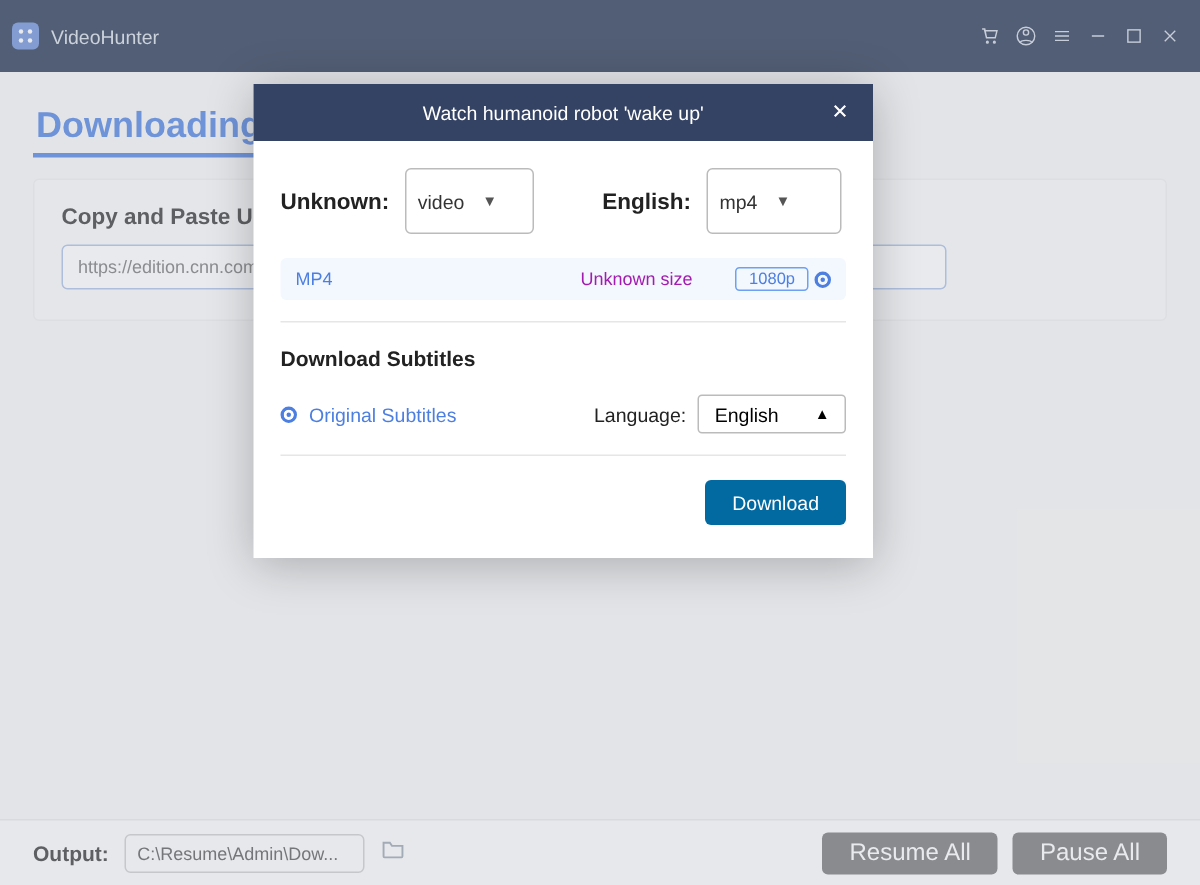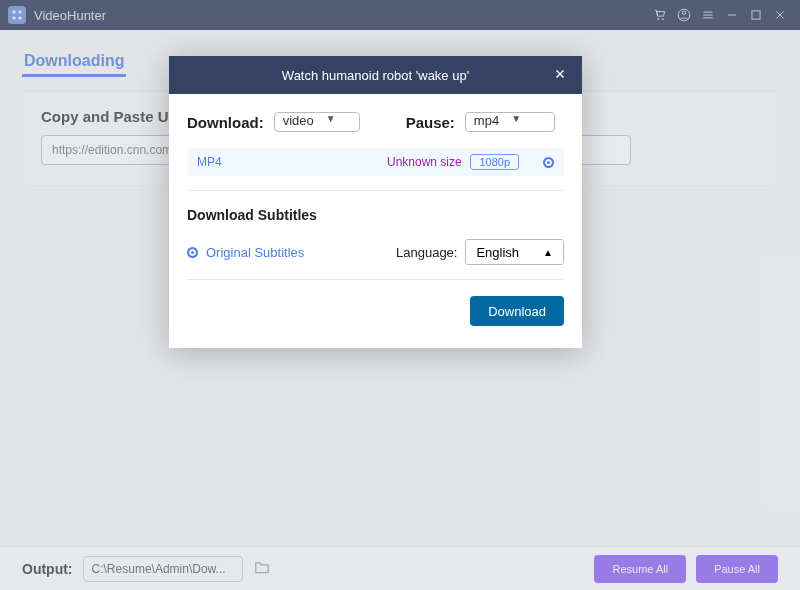--- a/index.html
+++ b/index.html
@@ -1,56 +1,56 @@
 <!DOCTYPE html>
 <html><head>
 <meta charset="utf-8">
 <style>
 * { box-sizing: border-box; margin: 0; padding: 0; font-family: -apple-system, BlinkMacSystemFont, "Segoe UI", Arial, sans-serif; }
 body { width: 800px; height: 590px; overflow: hidden; background: #f7f7f7; position: relative; }
 
-.titlebar { height: 30px; background: #23324f; display: flex; align-items: center; padding: 0 8px; color: #d6dce6; }
+.titlebar { height: 48px; background: #23324f; display: flex; align-items: center; padding: 0 8px; color: #d6dce6; }
 .titlebar .logo { width: 18px; height: 18px; background: #6a8dd8; border-radius: 4px; margin-right: 8px; display:flex;align-items:center;justify-content:center;}
 .titlebar .appname { font-size: 13px; }
 .titlebar .spacer { flex: 1; }
 .titlebar .tbtn { width: 24px; height: 24px; display: flex; align-items: center; justify-content: center; cursor: pointer; color:#cfd6e2;}
 .titlebar .tbtn svg { width:14px; height:14px; stroke:#cfd6e2; fill:none; stroke-width:1.6;}
 
 .page { padding: 18px 22px 0 22px; }
 .tabrow { display:flex; }
-.tab { font-size: 16px; font-weight:600; color:#4d7fe0; padding:4px 2px; border-bottom:3px solid #4d7fe0;}
+.tab { font-size: 24px; font-weight:600; color:#4d7fe0; padding:4px 2px; border-bottom:3px solid #4d7fe0;}
 .card { margin-top:14px; background:#fafafa; border:1px solid #eee; border-radius:4px; padding:16px 18px 20px;}
 .card-title { font-size:15px; font-weight:600; color:#333; margin-bottom:10px;}
 .url-row { display:flex; gap:14px; align-items:center;}
 .url-input { flex:0 0 590px; height:30px; border:1px solid #a9bde6; border-radius:4px; padding:0 10px; font-size:12px; color:#a8b2bf;}
 .analyze-btn { flex:0 0 106px; height:30px; background:#6189db; color:#fff; border:none; border-radius:4px; font-size:13px; cursor:pointer;}
 .hint { text-align:center; font-size:17px; color:#999; margin-top:250px;}
 
 .footer { position:absolute; bottom:0; left:0; right:0; height:44px; border-top:1px solid #e8e8e8; display:flex; align-items:center; padding:0 22px; gap:10px; background:#fcfcfc;}
 .footer-label { font-size:14px; color:#333; font-weight:600;}
 .output-path { width:160px; height:26px; border:1px solid #ccc; border-radius:4px; font-size:12px; color:#555; padding:0 8px; display:flex; align-items:center;}
 .folder-icon { color:#8b97a6; }
 .footer .spacer { flex:1; }
-.footer-btn { height:28px; padding:0 18px; background:#8b5cf6; color:#fff; border:none; border-radius:4px; font-size:11px; cursor:pointer;}
+.footer-btn { height:28px; padding:0 18px; background:#737373; color:#fff; border:none; border-radius:4px; font-size:16px; cursor:pointer;}
 
 .overlay { position:absolute; inset:0; background:rgba(185,190,198,0.32);}
 .dialog { position:absolute; left:169px; top:56px; width:413px; background:#fff; box-shadow:0 4px 30px rgba(0,0,0,0.25);}
 .dlg-head { height:38px; background:#344264; display:flex; align-items:center; justify-content:center; position:relative;}
 .dlg-title { color:#fff; font-size:13px; }
 .dlg-close { position:absolute; right:12px; top:8px; width:20px; height:20px; cursor:pointer; color:#fff; display:flex; align-items:center; justify-content:center;}
 .dlg-body { padding:18px 18px 22px;}
 .selrow { display:flex; align-items:center; gap:10px; margin-bottom:16px;}
 .sel-label { font-size:15px; font-weight:700; color:#222;}
-.sel-box { height:20px; border:1px solid #bbb; border-radius:4px; padding:0 8px; display:flex; align-items:flex-start; gap:12px; cursor:pointer; font-size:13px; color:#333;}
+.sel-box { height:44px; border:1px solid #bbb; border-radius:4px; padding:0 8px; display:flex; align-items:center; gap:12px; cursor:pointer; font-size:13px; color:#333;}
 .sel-box .caret { font-size:10px; color:#555;}
 .gap-big { width:26px;}
 .format-row { margin-top:6px; height:28px; background:#f3f7fe; border-radius:4px; display:flex; align-items:center; padding:0 10px; font-size:12px;}
 .fmt-type { color:#4d7fe0; width:190px;}
 .fmt-size { color:#a21caf; flex:1;}
-.fmt-res { border:1px solid #6da0f2; color:#4d7fe0; border-radius:3px; padding:1px 8px; font-size:11px; margin-right:24px;}
+.fmt-res { border:1px solid #6da0f2; color:#4d7fe0; border-radius:3px; padding:1px 8px; font-size:11px; margin-right:4px;}
 .fmt-radio { width:11px; height:11px; border-radius:50%; border:2px solid #4d7fe0; background:#4d7fe0; box-shadow: inset 0 0 0 2px #f3f7fe; cursor:pointer;}
 .divider { border:none; border-top:1px solid #e6e6e6; margin:14px 0 16px;}
 .sect-title { font-size:14px; font-weight:700; color:#222; margin-bottom:16px;}
 .sub-row { display:flex; align-items:center; font-size:13px;justify-content:center;}
 .sub-radio { width:11px; height:11px; border-radius:50%; border:2px solid #4d7fe0; background:#4d7fe0; box-shadow: inset 0 0 0 2px #fff; margin-right:8px; cursor:pointer;}
 .sub-label { color:#4d7fe0;}
 .sub-row .spacer{flex:1;}
 .lang-label { color:#222; margin-right:8px;}
 .lang-box { height:26px; border:1px solid #bbb; border-radius:3px; padding:0 10px; display:flex; align-items:center; gap:24px; cursor:pointer; font-size:13px;}
 .actions { display:flex; justify-content:flex-end; margin-top:10px;}
@@ -135,27 +135,27 @@
   <div class="dlg-head">
     <div class="dlg-title">Watch humanoid robot 'wake up'</div>
     <div class="dlg-close">
       <svg width="14" height="14" viewBox="0 0 24 24" stroke="#fff" stroke-width="2.5">
           <path d="M6 6l12 12M18 6L6 18"></path>
         </svg>
     </div>
   </div>
   <div class="dlg-body">
     <div class="selrow">
-      <div class="sel-label">Download:</div>
+      <div class="sel-label">Unknown:</div>
       <div class="sel-box" style="width:86px;">
         <span>video</span>
         <span class="caret">▼</span>
       </div>
       <div class="gap-big"></div>
-      <div class="sel-label">Pause:</div>
+      <div class="sel-label">English:</div>
       <div class="sel-box" style="width:90px;">
         <span>mp4</span>
         <span class="caret">▼</span>
       </div>
     </div>
 
     <div class="format-row">
       <div class="fmt-type">MP4</div>
       <div class="fmt-size">Unknown size</div>
       <div class="fmt-res">1080p</div>

